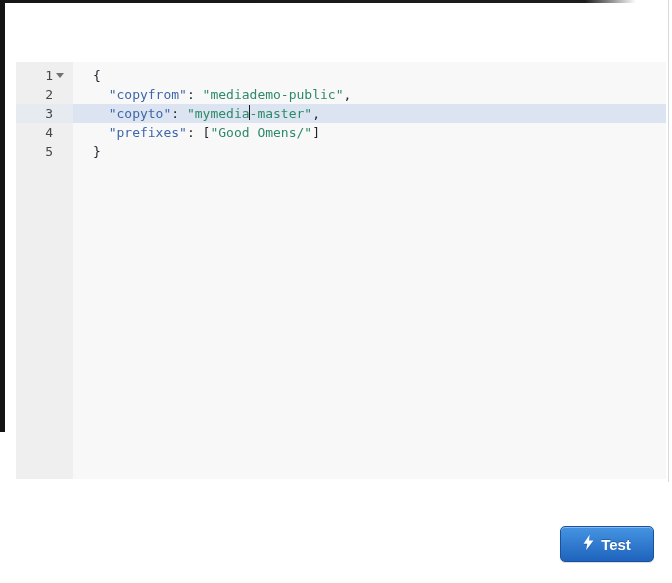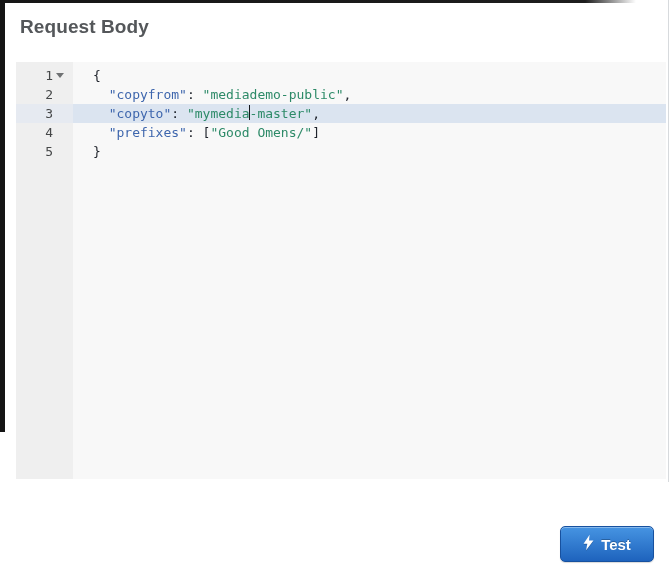--- a/index.html
+++ b/index.html
@@ -93,21 +93,20 @@
 </style>
 </head>
 <body>
 
 <div class="page" style="--tok-key: #3e66ad; --tok-str: #2d8a68; --tok-punct: #20242c; --editor-bg: #f8f8f8; --gutter-bg: #efefef; --active-line-bg: #dbe4f0; --active-gutter-bg: #e6eaf1; --line-number: #454748; --btn-top: #4694e2; --btn-bottom: #1e63bd;">
 
   <div class="crop-border-top"></div>
   <div class="crop-border-left"></div>
   <div class="crop-border-right"></div>
 
-  <div class="page-title">Request Body</div>
 
   <div class="code-editor">
     <div class="gutter-bg"></div>
     <div class="code-lines" id="code-lines">
         <div class="code-row">
           <div class="gutter-cell">
             <span>1</span>
             <span class="fold-slot">
               <span class="fold-arrow"></span>
             </span>

